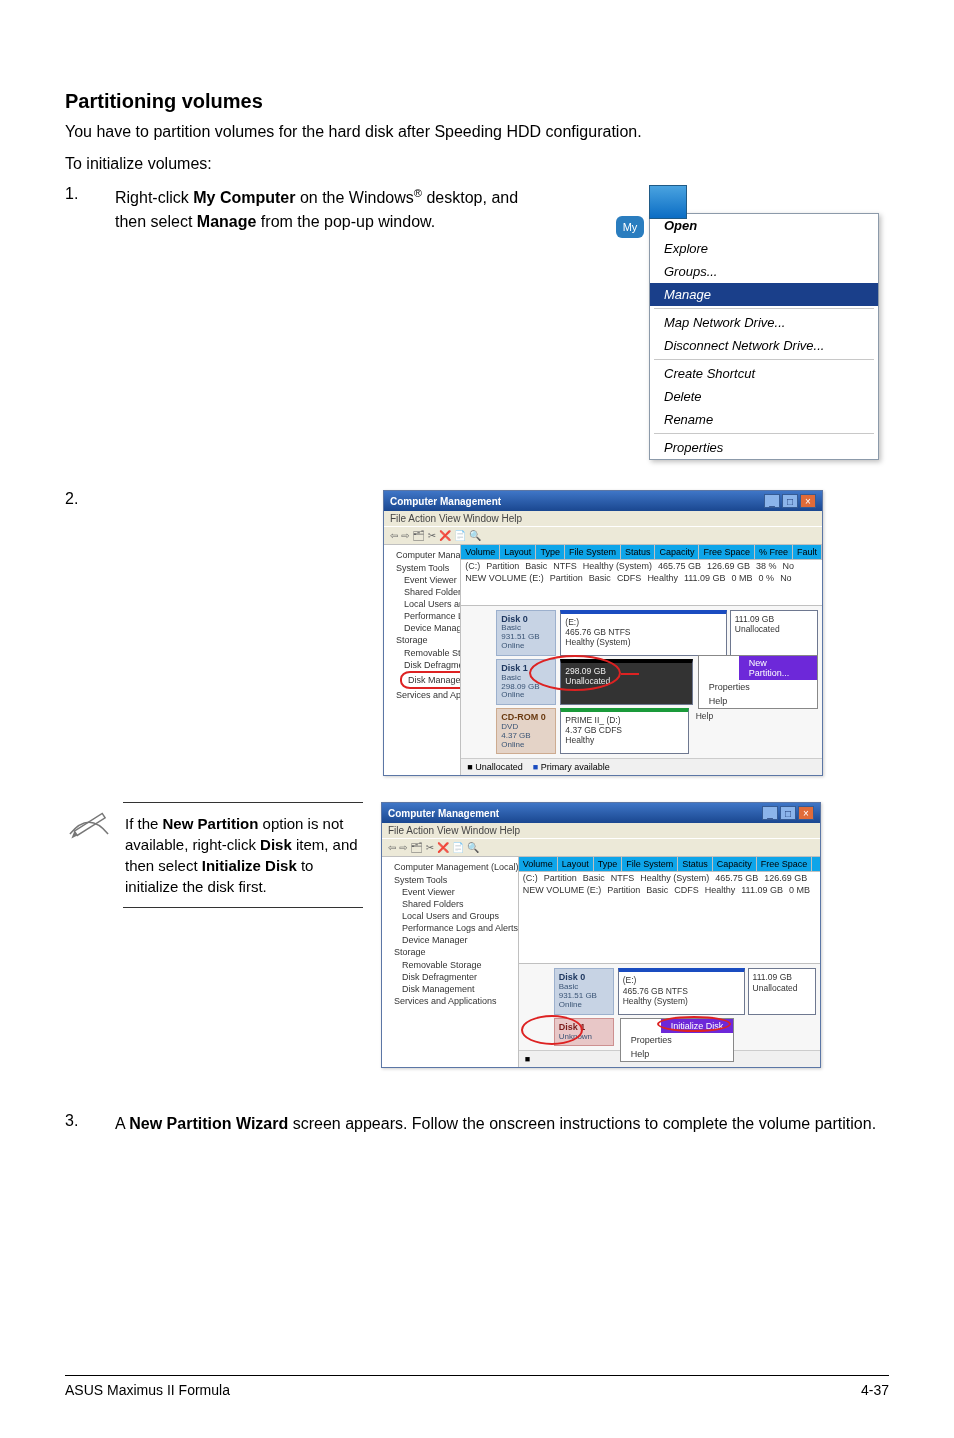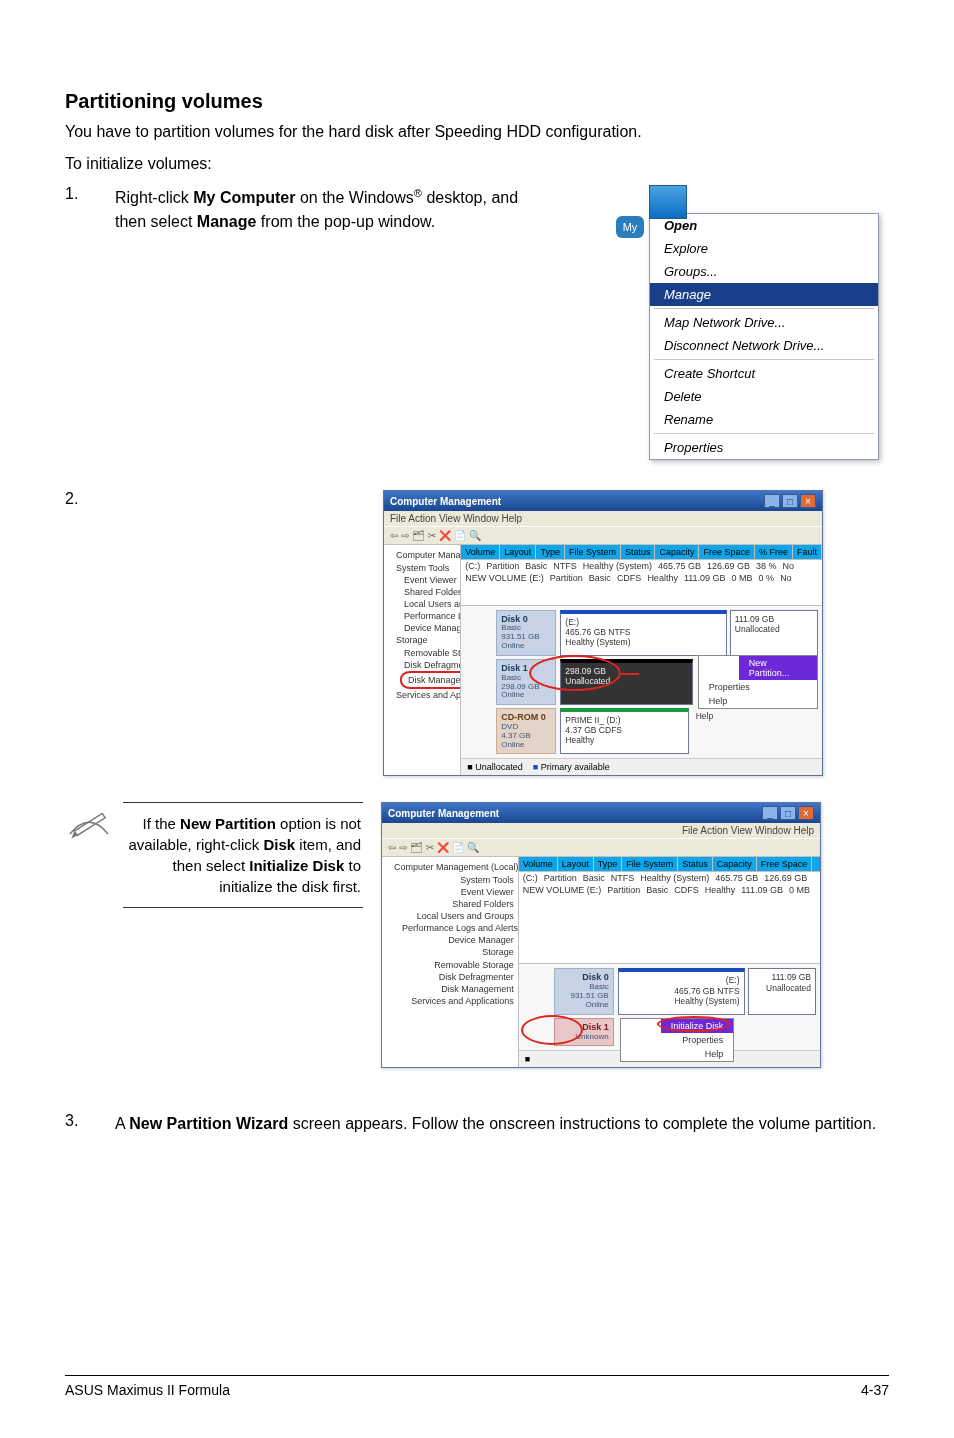--- a/index.html
+++ b/index.html
@@ -465,21 +465,21 @@
           <div class="disk-legend">
             <span class="leg-un">Unallocated</span>
             <span class="leg-pr">Primary available</span>
           </div>
         </div>
       </div>
     </div>
   </div>
 </div>
 
-<div class="row" style="margin-top:26px; align-items:flex-start;text-align:right;">
+<div class="row" style="margin-top:26px; align-items:flex-start;">
   <div class="textcol" style="display:flex; gap:10px;">
     <div class="pencil">
       <svg viewBox="0 0 60 50">
         <path d="M4 40 Q30 8 56 40" fill="none" stroke="#777" stroke-width="2"></path>
         <path d="M10 36 L48 12 L52 18 L14 42 Z" fill="none" stroke="#777" stroke-width="2"></path>
         <path d="M10 36 L6 46 L14 42 Z" fill="#777"></path>
       </svg>
     </div>
     <div class="note-text">
       <span>If the </span><span class="bold">New Partition</span><span> option is not available, right-click </span><span class="bold">Disk</span><span> item, and then select </span><span class="bold">Initialize Disk</span><span> to initialize the disk first.</span>

